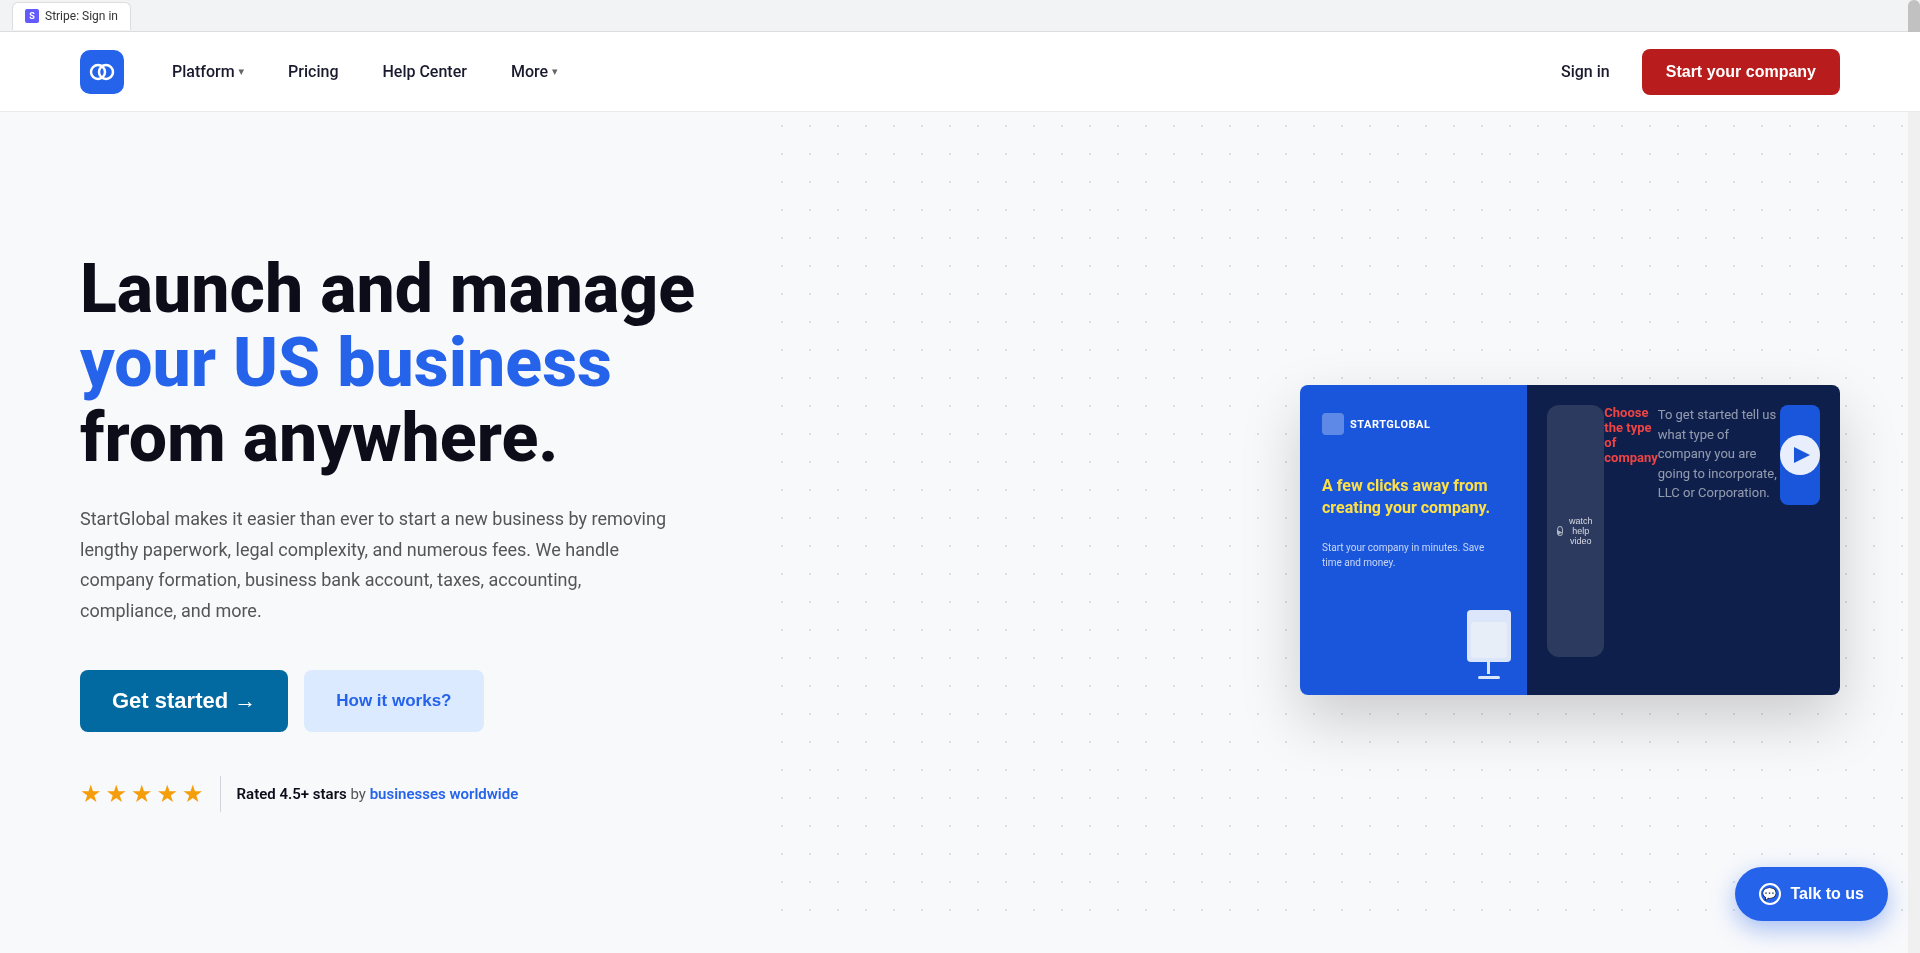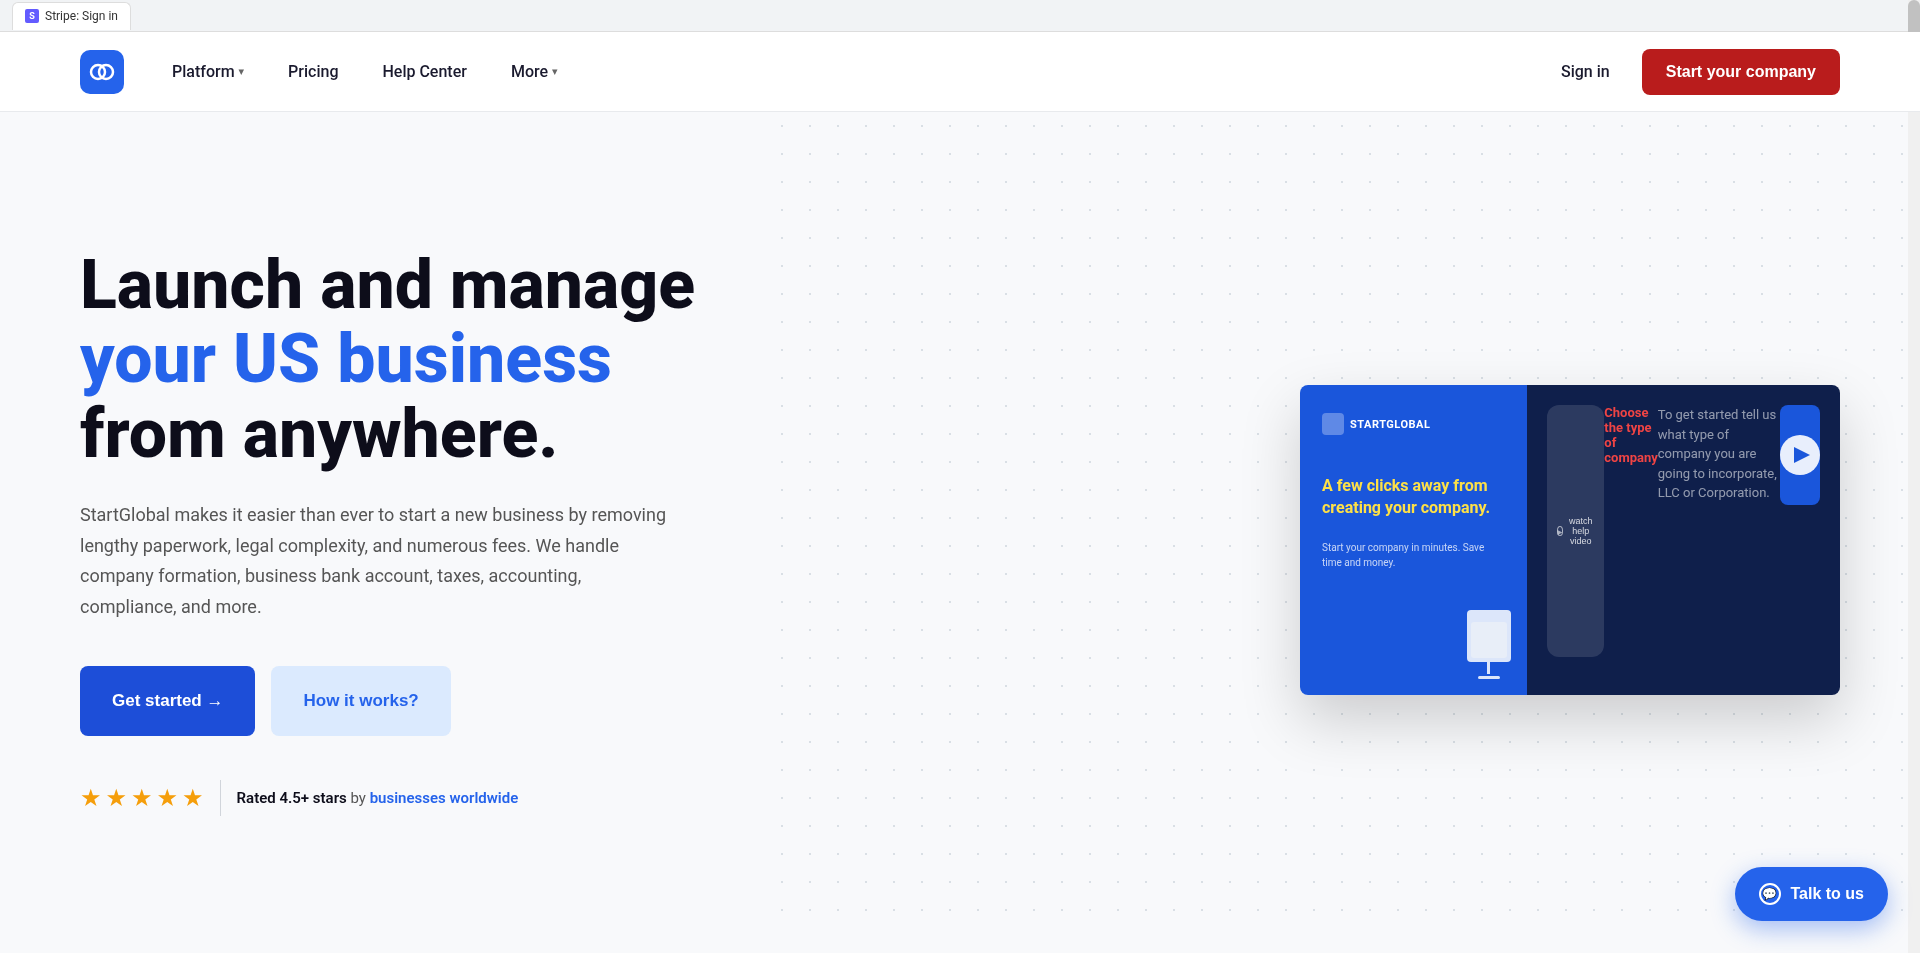--- a/index.html
+++ b/index.html
@@ -158,26 +158,26 @@
       color: #555;
       max-width: 600px;
       margin-bottom: 44px;
     }
     .hero-buttons {
       display: flex;
       gap: 16px;
       margin-bottom: 44px;
     }
     .get-started-btn {
-      background: #1d4ed8;
+      background: #0369a1;
       color: white;
       border: none;
       border-radius: 8px;
-      padding: 25px 32px;
-      font-size: 17px;
+      padding: 18px 32px;
+      font-size: 22px;
       font-weight: 600;
       cursor: pointer;
       display: flex;
       align-items: center;
       gap: 8px;
     }
     .how-it-works-btn {
       background: #dbeafe;
       color: #2563eb;
       border: none;

